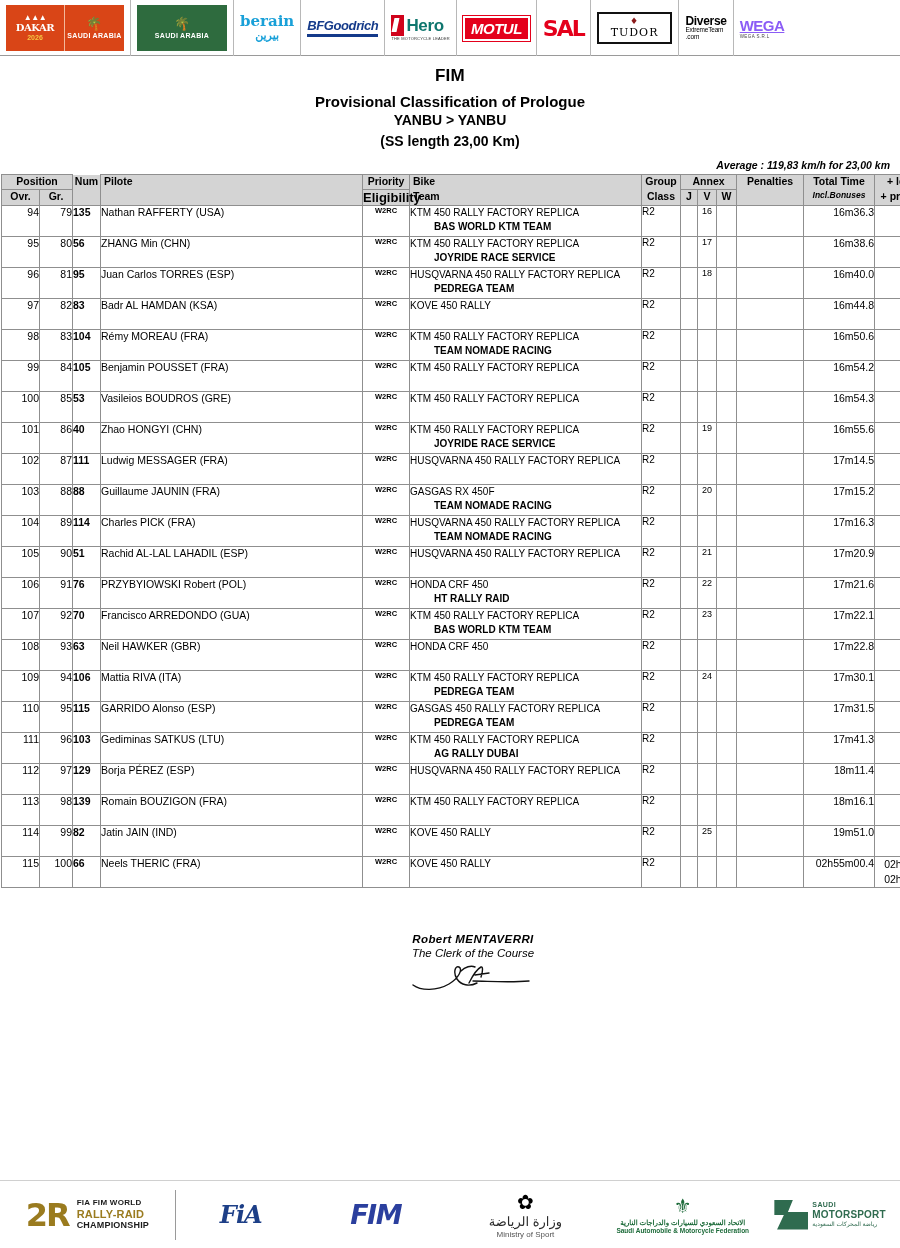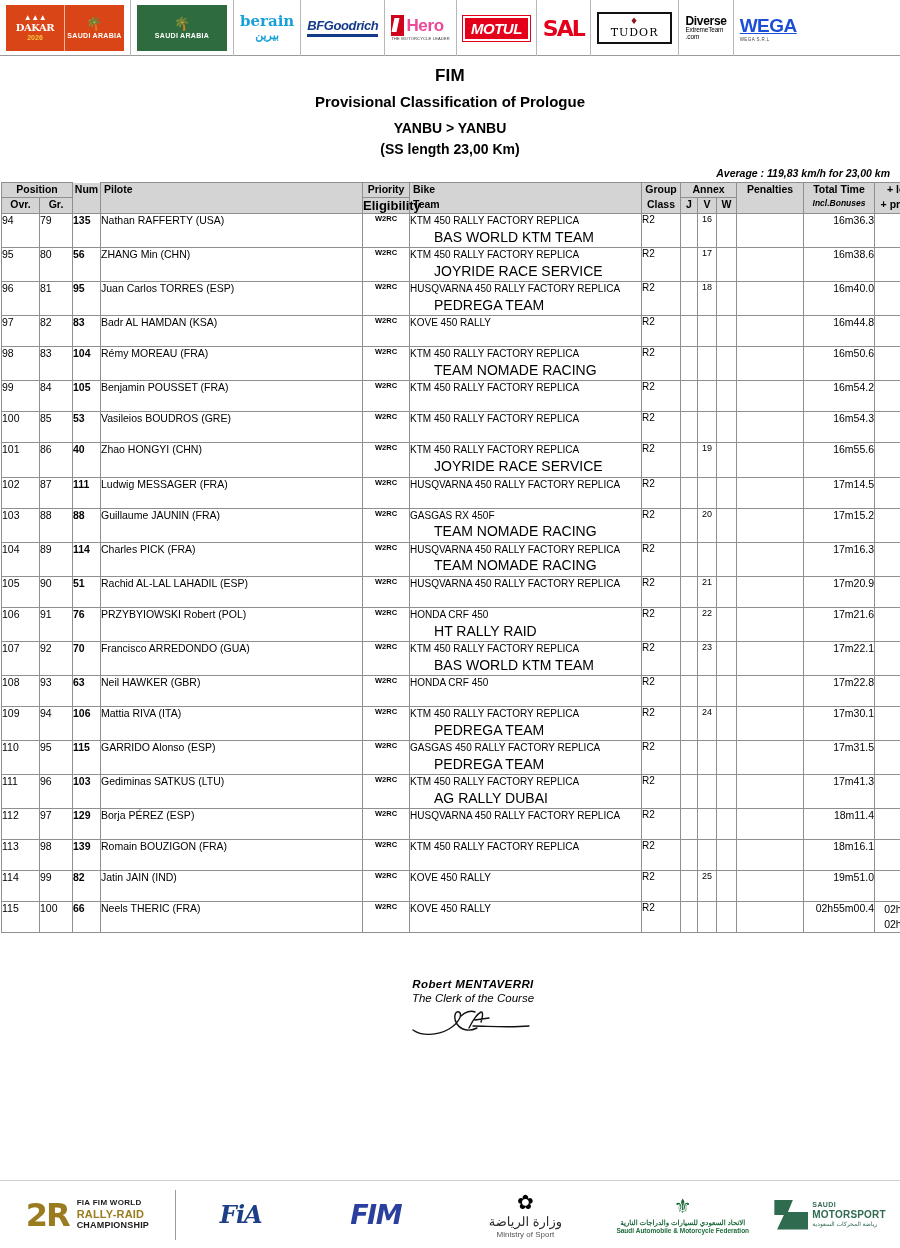--- a/index.html
+++ b/index.html
@@ -76,21 +76,21 @@
   }
   .hero-logo { display: flex; align-items: center; gap: 2px; }
   .hero-mark {
     width: 13px; height: 21px; background: #d0021b; position: relative;
   }
   .hero-mark::after {
     content: ""; position: absolute; left: 2px; top: 3px;
     width: 5px; height: 14px; background: #fff;
     transform: skewX(-12deg);
   }
-  .hero-txt { color: #ec4899; font-weight: bold; font-size: 17px; letter-spacing: -0.3px; }
+  .hero-txt { color: #0f766e; font-weight: bold; font-size: 17px; letter-spacing: -0.3px; }
   .hero-sub { font-size: 4px; color: #333; letter-spacing: 0.2px; }
 
   .motul {
     background: #e4001b; color: #fff; font-weight: bold; font-style: italic;
     font-size: 15px; padding: 2px 6px; letter-spacing: -0.5px;
     border: 2px solid #fff; outline: 1px solid #e4001b;
   }
   .sal { color: #e4001b; font-weight: bold; font-size: 22px; letter-spacing: -2px;
     font-family: "DejaVu Sans", sans-serif; }
 
@@ -98,29 +98,29 @@
     border: 2px solid #111; padding: 3px 12px; text-align: center;
     font-family: "DejaVu Serif", serif; font-size: 11px; letter-spacing: 1px;
   }
   .tudor .shield { color: #8b1a1a; font-size: 9px; line-height: 1; }
 
   .diverse { line-height: 1.05; }
   .diverse .d1 { font-weight: bold; font-size: 12px; letter-spacing: -0.3px; }
   .diverse .d2 { font-size: 6.5px; letter-spacing: -0.2px; }
   .diverse .d3 { font-size: 6.5px; }
 
-  .wega { color: #1d4ed8; font-weight: bold; font-size: 19px; letter-spacing: -0.5px;
+  .wega { color: #8b5cf6; font-weight: bold; font-size: 15px; letter-spacing: -0.5px;
     text-decoration: underline; text-underline-offset: 1px; }
   .wega-sub { font-size: 4.5px; color: #444; letter-spacing: 0.4px; }
 
   
   .titles { text-align: center; padding-top: 10px; }
   .t-fim { font-size: 17px; font-weight: bold; letter-spacing: 0.3px; }
   .t-sub { font-size: 15px; font-weight: bold; margin-top: 7px; }
-  .t-route { font-size: 14px; font-weight: bold; margin-top: 10px; text-align: center; }
+  .t-route { font-size: 14px; font-weight: bold; margin-top: 2px; text-align: center; }
   .t-len { font-size: 14px; font-weight: bold; margin-top: 5px; }
   .avg {
     text-align: right; font-style: italic; font-weight: bold;
     font-size: 10.5px; padding-right: 10px; margin-top: 10px; margin-bottom: 3px;
   }
 
   
   table.cls {
     width: 898px; margin: 0 1px;
     border-collapse: collapse;
@@ -141,28 +141,28 @@
     padding: 0 2px;
   }
   thead th.lft { text-align: left; padding-left: 3px; }
   thead .small-it { font-style: italic; font-weight: bold; font-size: 8.5px; }
   thead th.nb-b { border-bottom: none; margin-top: 32px; }
   thead th.nb-t { border-top: none; }
 
   tbody td { height: 31px; }
   tbody tr td { font-size: 10.5px; }
 
-  .c-ovr, .c-gr { text-align: left; padding-top: 2px; }
+  .c-ovr, .c-gr { text-align: right; padding-top: 2px; }
   .c-num { text-align: left; font-weight: bold; padding: 2px 4px 0 0; }
   .c-pilote { padding: 2px 0 0 4px; }
   .c-prio { text-align: center; font-size: 7.5px; font-weight: bold;
             vertical-align: middle; }
   .c-bike { padding: 1px 0 0 3px; line-height: 1.38; }
   .c-bike .b1 { font-size: 10px; display: block; }
-  .c-bike .b2 { font-size: 14px; font-weight: normal; display: block; padding-left: 24px; }
+  .c-bike .b2 { font-size: 10px; font-weight: bold; display: block; padding-left: 24px; }
   .c-group { padding: 1px 0 0 2px; font-size: 10px; }
   .c-annex { text-align: center; font-size: 9px; padding-top: 2px; }
   .c-pen { }
   .c-time { text-align: right; padding: 2px 4px 0 0; }
   .c-gap { text-align: right; padding: 2px 4px 0 0; line-height: 1.4; }
   .c-gap span { display: block; }
 
   
   .sig { text-align: center; margin-top: 45px; margin-left: 46px; }
   .sig-name { font-style: italic; font-weight: bold; font-size: 11.5px; letter-spacing: 0.4px; }

